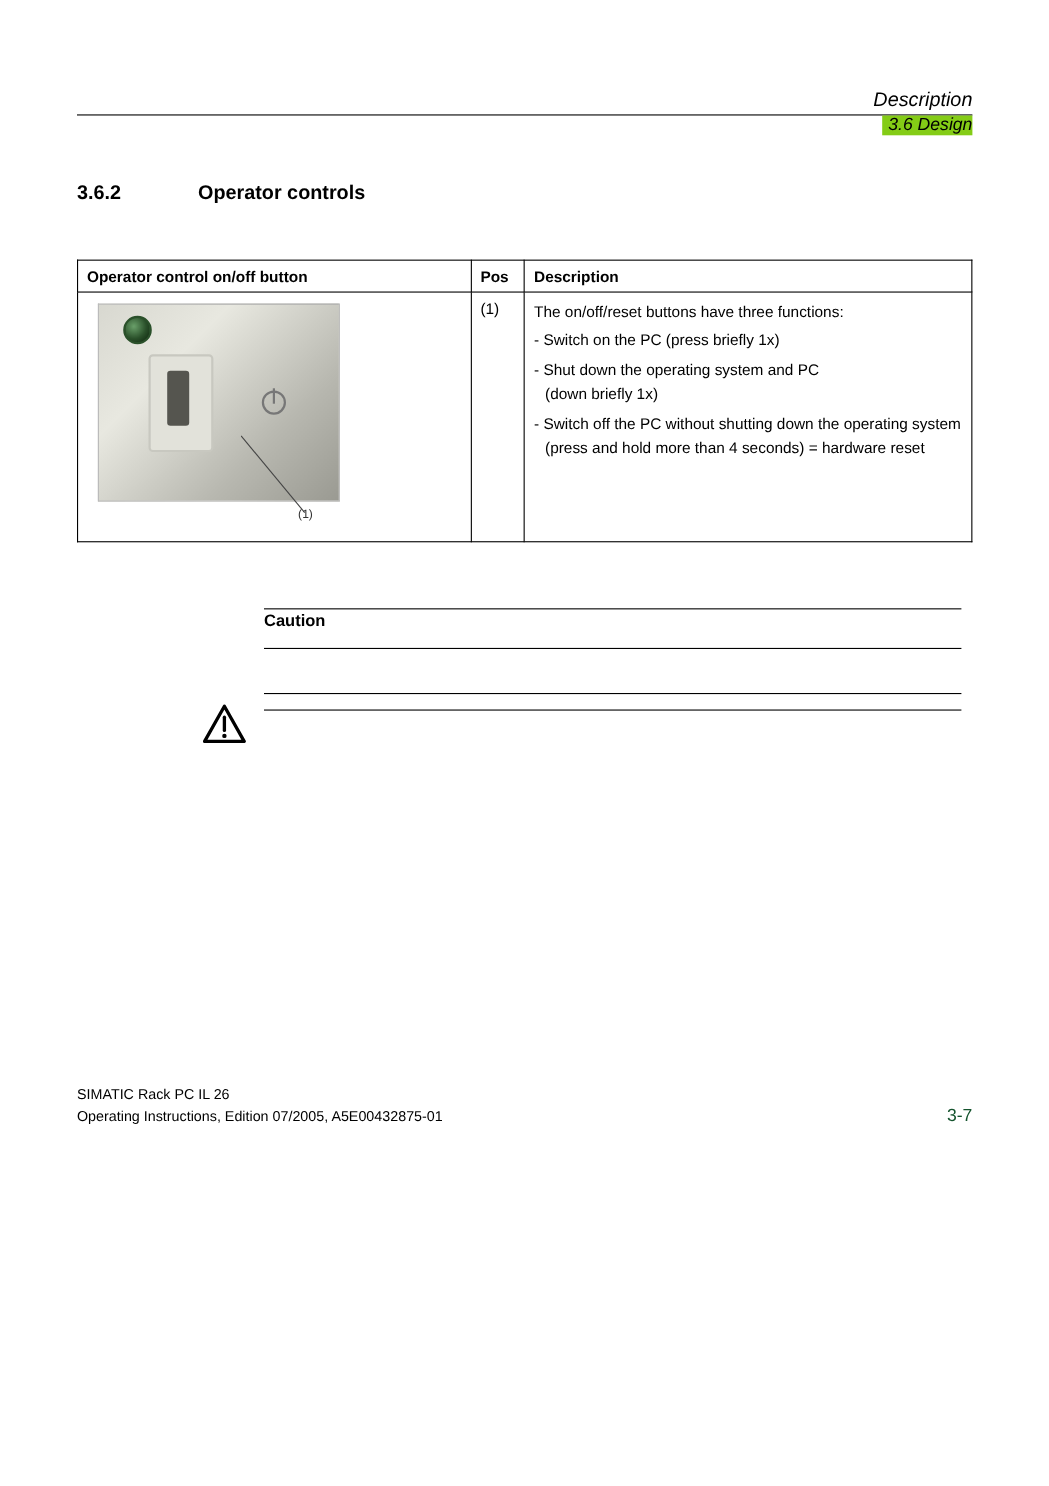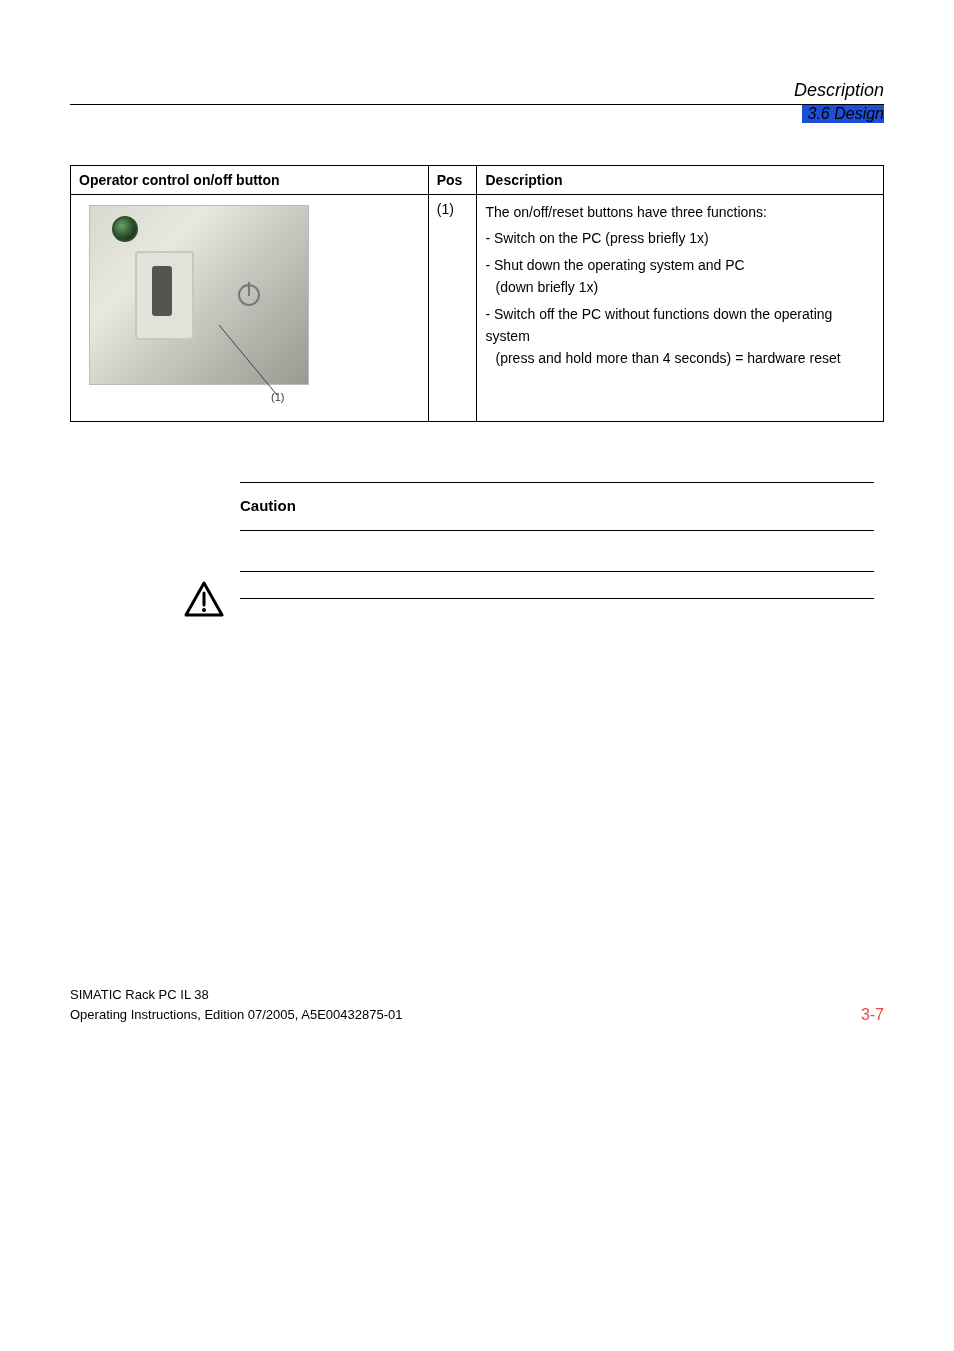--- a/index.html
+++ b/index.html
@@ -22,43 +22,47 @@
   .lens { position: absolute; left: 22px; top: 10px; width: 26px; height: 26px; border-radius: 50%; background: radial-gradient(circle at 35% 35%, #6aa06a 0%, #2a502a 55%, #0b200b 100%); border: 2px solid #2a502a; }
   .power-glyph { position: absolute; right: 48px; top: 78px; width: 22px; height: 22px; border: 2px solid #777; border-radius: 50%; }
   .power-glyph::after { content: ""; position: absolute; left: 50%; top: -4px; width: 2px; height: 14px; background: #777; transform: translateX(-50%); }
   .leader { position: absolute; left: 140px; top: 120px; width: 80px; height: 72px; }
   .leader-line { stroke: #444; stroke-width: 1; fill: none; }
   .callout-label { position: absolute; left: 192px; top: 186px; font-size: 11px; color: #333; }
   .desc-list { line-height: 1.6; }
   .desc-list .item { margin-bottom: 4px; }
   .indent { margin-left: 10px; }
   .callouts { margin-top: 60px; margin-left: 170px; margin-right: 10px; }
-  .callout { border-top: 1.2px solid #000; border-bottom: 1.2px solid #000; padding: 14px 0 12px 0; margin-bottom: 40px; }
+  .callout { border-top: 1.2px solid #000; border-bottom: 1.2px solid #000; padding: 2px 0 12px 0; margin-bottom: 40px; }
   .callout-row { display: flex; align-items: flex-start; }
   .callout-body { flex: 1; }
   .callout-head { font-weight: bold; font-size: 15px; margin-bottom: 4px; }
   .callout-text { font-size: 15px; line-height: 1.5; }
   .footer { position: absolute; left: 70px; right: 70px; bottom: 48px; display: flex; justify-content: space-between; align-items: flex-end; font-size: 13px; color: #000; }
   .footer-left { line-height: 1.5; }
-  .footer-right { font-size: 16px; color: #ef4444; }
+  .footer-right { font-size: 16px; color: #14532d; }
   .warn-svg { width: 40px; height: 36px; }
 </style>
 </head>
 <body>
 
 <div class="page">
 
   <div class="header-block">
     <div class="header-title">Description</div>
     <hr class="hr-top" style="margin-bottom:0;margin-top:3px">
-    <div class="header-sub" style="margin-top:-22px;background:#1d4ed8;display:inline-block;padding-left:6px">3.6 Design</div>
+    <div class="header-sub" style="margin-top:-22px;background:#84cc16;display:inline-block;padding-left:6px">3.6 Design</div>
   </div>
 
   <div style="height:36px"></div>
 
+  <div class="section-line">
+    <div class="section-num">3.6.2</div>
+    <div class="section-title">Operator controls</div>
+  </div>
 
   <table class="ctrl">
     <thead>
       <tr>
         <th style="width:44%">Operator control on/off button</th>
         <th style="width:6%">Pos</th>
         <th style="width:50%">Description</th>
       </tr>
     </thead>
     <tbody>
@@ -75,21 +79,21 @@
             <div class="callout-label">(1)</div>
           </div>
         </td>
         <td>(1)</td>
         <td>
           <div class="desc-list">
             <div class="item">The on/off/reset buttons have three functions:</div>
             <div class="item">- Switch on the PC (press briefly 1x)</div>
             <div class="item" style="margin-bottom:0">- Shut down the operating system and PC</div>
             <div class="item indent">  (down briefly 1x)</div>
-            <div class="item" style="margin-bottom:0">- Switch off the PC without functions down the operating system</div>
+            <div class="item" style="margin-bottom:0">- Switch off the PC without shutting down the operating system</div>
             <div class="item indent">  (press and hold more than 4 seconds) = hardware reset</div>
           </div>
         </td>
       </tr>
     </tbody>
   </table>
 
   <div class="callouts">
 
     <div class="callout">
@@ -113,19 +117,19 @@
           <div class="callout-body">
           </div>
         </div>
       </div>
     </div>
 
   </div>
 
   <div class="footer">
     <div class="footer-left">
-      <div>SIMATIC Rack PC IL 38</div>
+      <div>SIMATIC Rack PC IL 26</div>
       <div>Operating Instructions, Edition 07/2005, A5E00432875-01</div>
     </div>
     <div class="footer-right">3-7</div>
   </div>
 
 </div>
 
 </body></html>

